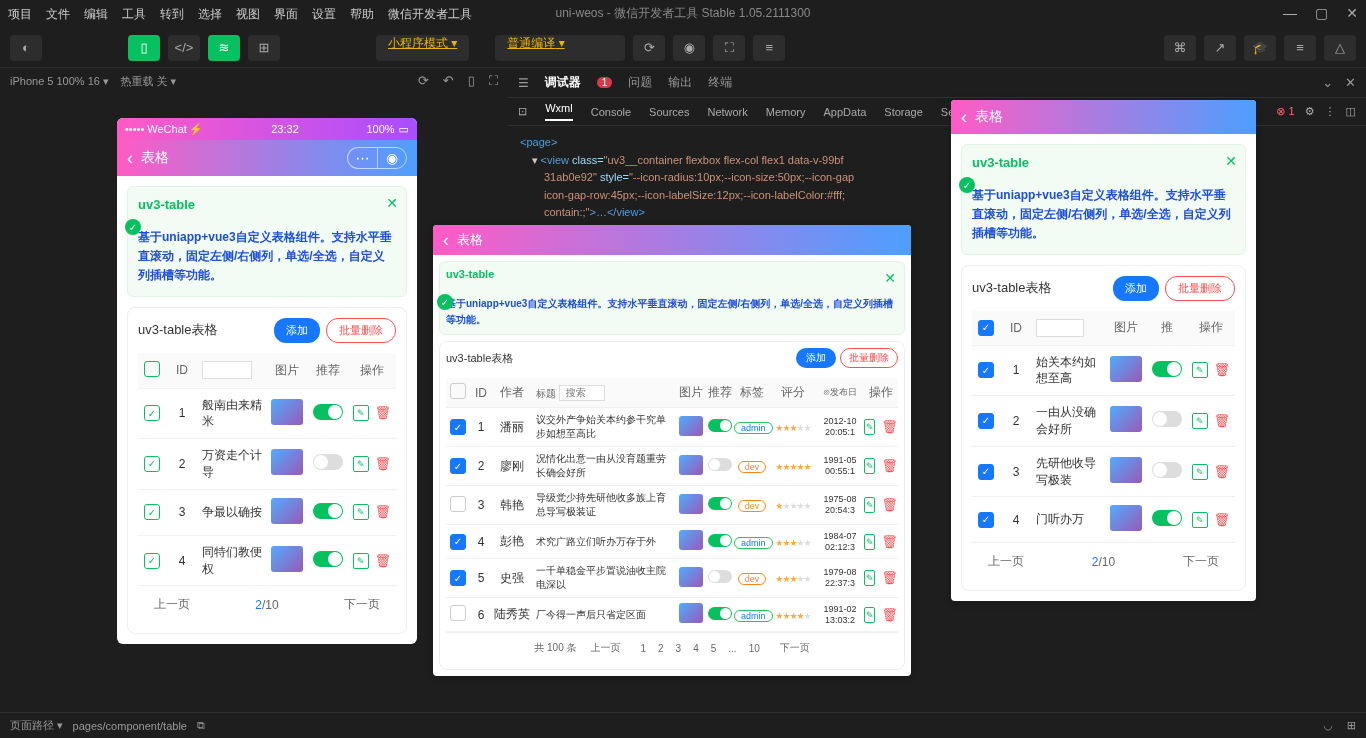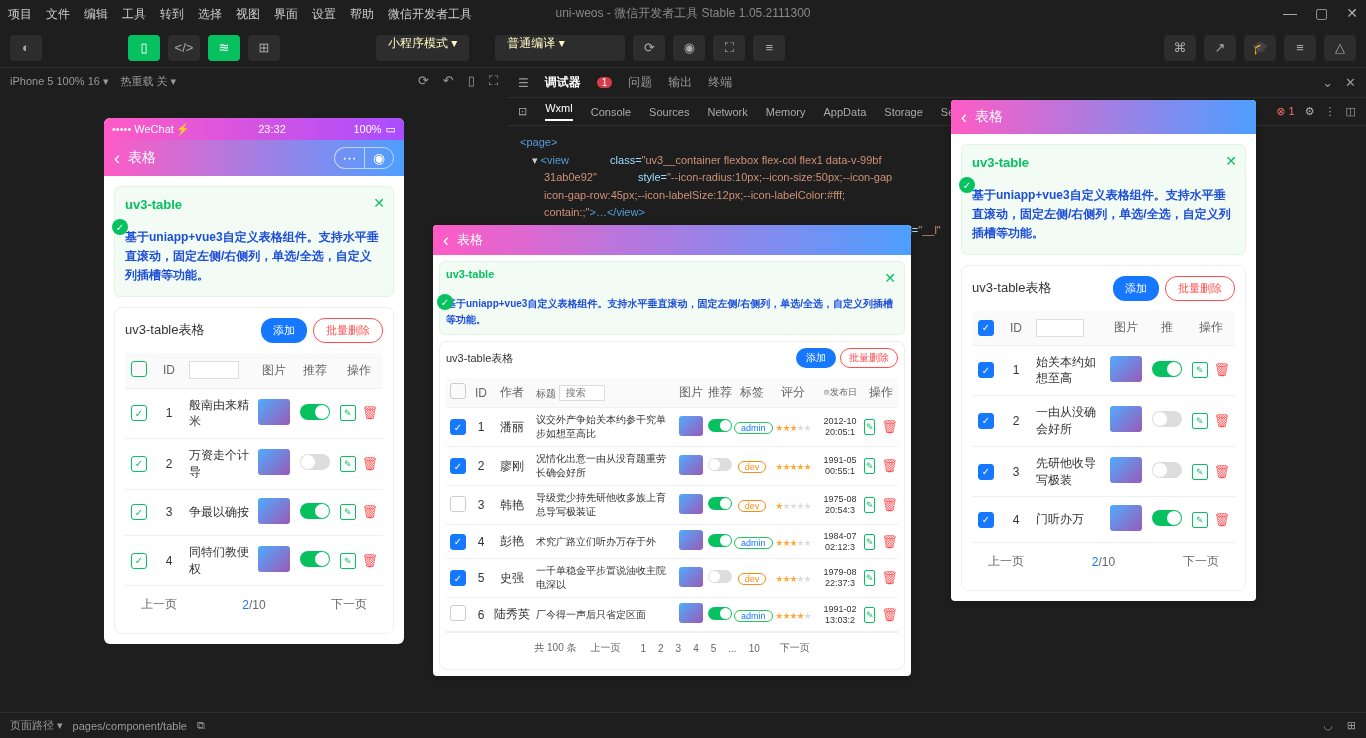--- a/index.html
+++ b/index.html
@@ -6,28 +6,28 @@
 body { background: #1e1e1e; color: #ccc; width: 1366px; height: 738px; overflow: hidden; font-size: 12px; position: relative; }
 
 .menubar { height: 28px; display: flex; align-items: center; padding: 0 8px; gap: 14px; font-size: 12px; background: #1e1e1e; }
 .menubar span { color: #ccc; cursor: default; }
 .titlebar-title { position: absolute; left: 50%; transform: translateX(-50%); top: 5px; font-size: 12px; color: #888; }
 .window-controls { position: absolute; right: 8px; top: 5px; display: flex; gap: 18px; font-size: 14px; color: #aaa; }
 
 .toolbar { height: 40px; background: #1e1e1e; display: flex; align-items: center; padding: 0 10px; gap: 8px; border-bottom: 1px solid #303030; }
 .toolbar .icon-btn { width: 32px; height: 26px; background: #2d2d2d; border-radius: 4px; display: flex; align-items: center; justify-content: center; color: #aaa; font-size: 13px; }
 .toolbar .icon-btn.green { background: #07c160; color: #fff; }
-.toolbar select, .toolbar .dropdown { background: #2d2d2d; color: #fef9c3; border: none; height: 26px; padding: 0 12px; border-radius: 4px; font-size: 12px; }
+.toolbar select, .toolbar .dropdown { background: #2d2d2d; color: #eab308; border: none; height: 26px; padding: 0 12px; border-radius: 4px; font-size: 12px; text-decoration: underline; }
 
 .main { display: flex; height: calc(100% - 68px - 26px); }
 .preview-pane { width: 508px; background: #1e1e1e; position: relative; }
 .preview-header { height: 26px; display: flex; align-items: center; padding: 0 10px; gap: 12px; color: #999; font-size: 11px; }
 .preview-header .right { margin-left: auto; display: flex; gap: 14px; font-size: 13px; }
 
-.phone { position: absolute; left: 104px; top: 50px; width: 300px; background: #fff; border-radius: 6px; overflow: hidden; }
+.phone { position: absolute; left: 117px; top: 50px; width: 300px; background: #fff; border-radius: 6px; overflow: hidden; }
 .phone-status { height: 22px; background: linear-gradient(90deg, #ff5bc5, #a94dff); color: #fff; font-size: 11px; display: flex; align-items: center; padding: 0 8px; }
 .phone-status .mid { margin: 0 auto; }
 .phone-nav { height: 36px; background: linear-gradient(90deg, #ff5bc5, #4d9fff); color: #fff; display: flex; align-items: center; padding: 0 10px; font-size: 14px; }
 .phone-nav .back { margin-right: 8px; font-size: 18px; }
 .phone-nav .capsule { margin-left: auto; display: flex; align-items: center; }
 .capsule span { width: 30px; height: 22px; border: 1px solid rgba(255,255,255,0.6); display: flex; align-items: center; justify-content: center; font-size: 14px; }
 .capsule span:first-child { border-radius: 11px 0 0 11px; border-right: none; }
 .capsule span:last-child { border-radius: 0 11px 11px 0; }
 
 .tip-box { margin: 10px; padding: 10px; border: 1px solid #e0f5e6; background: #f3fbf5; border-radius: 6px; position: relative; }
@@ -71,21 +71,21 @@
 .tab-bar .tab.active { color: #fff; font-weight: bold; }
 .tab-bar .badge { background: #d73a49; color: #fff; border-radius: 8px; padding: 0 5px; font-size: 10px; }
 .tab-bar .right-icons { margin-left: auto; display: flex; gap: 12px; font-size: 13px; }
 .devtools-tabs { height: 28px; display: flex; align-items: center; padding: 0 10px; gap: 18px; font-size: 11px; color: #aaa; border-bottom: 1px solid #303030; }
 .devtools-tabs .dtab.active { color: #fff; border-bottom: 2px solid #fff; padding-bottom: 5px; }
 .devtools-tabs .right { margin-left: auto; display: flex; gap: 10px; align-items: center; }
 .devtools-tabs .err { color: #ff6b6b; }
 
 .code-area { padding: 8px 12px; font-family: Consolas, monospace; font-size: 11px; line-height: 1.6; }
 .code-area .tag { color: #569cd6; }
-.code-area .attr { color: #9cdcfe; padding-left: 38px; }
+.code-area .attr { color: #9cdcfe; }
 .code-area .str { color: #ce9178; }
 
 .preview2 { position: absolute; left: 433px; top: 225px; width: 478px; background: #fff; border-radius: 4px; overflow: hidden; z-index: 10; box-shadow: 0 2px 8px rgba(0,0,0,.2); }
 .preview3 { position: absolute; right: 110px; top: 100px; width: 305px; background: #fff; border-radius: 4px; overflow: hidden; z-index: 10; box-shadow: 0 2px 8px rgba(0,0,0,.2); }
 
 .styles-panel { position: absolute; right: 0; top: 110px; width: 100px; background: #1e1e1e; padding: 8px; font-size: 11px; color: #aaa; }
 .styles-panel .tab { color: #ccc; margin-bottom: 6px; }
 
 .footer { position: absolute; bottom: 0; left: 0; right: 0; height: 26px; background: #1e1e1e; border-top: 1px solid #303030; display: flex; align-items: center; padding: 0 10px; gap: 10px; font-size: 11px; color: #999; }
 

